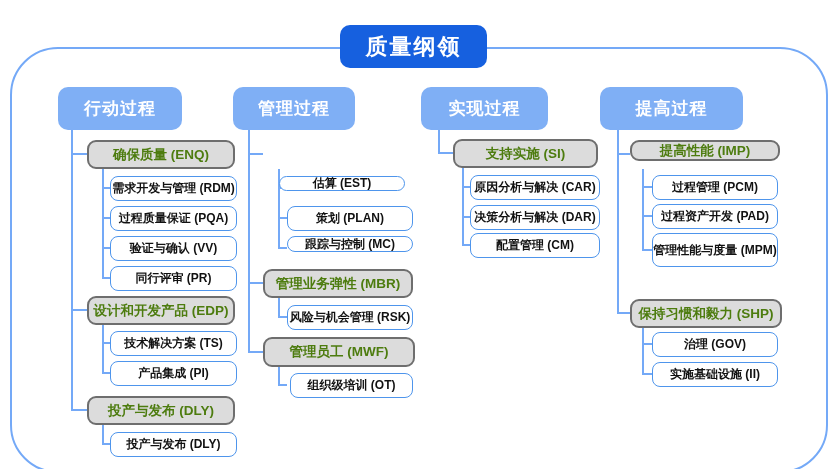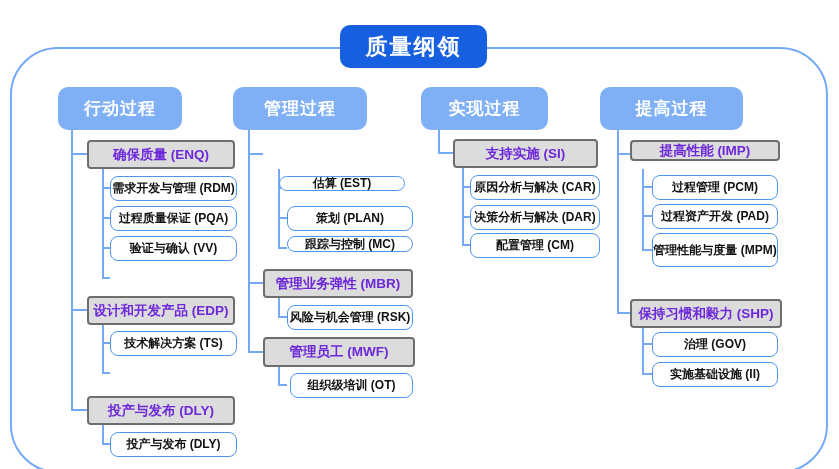--- a/index.html
+++ b/index.html
@@ -20,22 +20,22 @@
     border-radius:10px;letter-spacing:2px;z-index:5;
   }
   .header{
     position:absolute;top:70px;height:43px;
     background:#7FAFF5;color:#ffffff;font-weight:bold;font-size:17px;
     display:flex;align-items:center;justify-content:center;
     border-radius:10px;letter-spacing:1px;z-index:3;
   }
   .gbox{
     position:absolute;background:#DCDCDC;border:2px solid #6E6E6E;
-    border-radius:4px;display:flex;align-items:center;justify-content:center;
-    font-weight:bold;font-size:13.5px;color:#6d28d9;white-space:nowrap;z-index:3;
+    border-radius:9px;display:flex;align-items:center;justify-content:center;
+    font-weight:bold;font-size:13.5px;color:#4d7c0f;white-space:nowrap;z-index:3;
     box-sizing:border-box;
   }
   .cbox{
     position:absolute;background:#ffffff;border:1.5px solid #4E95EC;
     border-radius:8px;display:flex;align-items:center;justify-content:center;
     font-weight:bold;font-size:12px;color:#111111;white-space:nowrap;z-index:3;
     box-sizing:border-box;text-align:center;
   }
   .cbox.wrap{white-space:normal;line-height:1.25;}
   .vline{position:absolute;width:1.5px;background:#74A9F7;z-index:1;}
@@ -44,44 +44,46 @@
 </head>
 <body>
 
 <div class="stage">
 
   <div class="frame"></div>
 
   <div class="title">质量纲领</div>
 
   <div class="header" style="left:58px;width:124px">行动过程</div>
-  <div class="header" style="left:233px;width:134px">管理过程</div>
+  <div class="header" style="left:233px;width:122px">管理过程</div>
   <div class="header" style="left:421px;width:127px">实现过程</div>
   <div class="header" style="left:600px;width:143px">提高过程</div>
 
   <div class="vline" style="left:71px;top:113px;height:281px"></div>
   <div class="hline" style="left:71px;top:136px;width:16px"></div>
   <div class="hline" style="left:71px;top:292px;width:16px"></div>
   <div class="hline" style="left:71px;top:392px;width:16px"></div>
 
   <div class="gbox" style="left:87px;top:123px;width:148px;height:29px">确保质量 (ENQ)</div>
   <div class="vline" style="left:102px;top:152px;height:110px"></div>
   <div class="hline" style="left:102px;top:170px;width:8px"></div>
   <div class="hline" style="left:102px;top:200px;width:8px"></div>
   <div class="hline" style="left:102px;top:230px;width:8px"></div>
   <div class="hline" style="left:102px;top:260px;width:8px"></div>
   <div class="cbox" style="left:110px;top:159px;width:127px;height:25px">需求开发与管理 (RDM)</div>
   <div class="cbox" style="left:110px;top:189px;width:127px;height:25px">过程质量保证 (PQA)</div>
   <div class="cbox" style="left:110px;top:219px;width:127px;height:25px">验证与确认 (VV)</div>
+  <div class="cbox" style="left:110px;top:249px;width:127px;height:25px">同行评审 (PR)</div>
 
   <div class="gbox" style="left:87px;top:279px;width:148px;height:29px">设计和开发产品 (EDP)</div>
   <div class="vline" style="left:102px;top:308px;height:49px"></div>
   <div class="hline" style="left:102px;top:325px;width:8px"></div>
   <div class="hline" style="left:102px;top:355px;width:8px"></div>
   <div class="cbox" style="left:110px;top:314px;width:127px;height:25px">技术解决方案 (TS)</div>
+  <div class="cbox" style="left:110px;top:344px;width:127px;height:25px">产品集成 (PI)</div>
 
   <div class="gbox" style="left:87px;top:379px;width:148px;height:29px">投产与发布 (DLY)</div>
   <div class="vline" style="left:102px;top:408px;height:19px"></div>
   <div class="hline" style="left:102px;top:426px;width:8px"></div>
   <div class="cbox" style="left:110px;top:415px;width:127px;height:25px">投产与发布 (DLY)</div>
 
   <div class="vline" style="left:248px;top:113px;height:223px"></div>
   <div class="hline" style="left:248px;top:136px;width:15px"></div>
   <div class="hline" style="left:248px;top:265px;width:15px"></div>
   <div class="hline" style="left:248px;top:334px;width:15px"></div>

